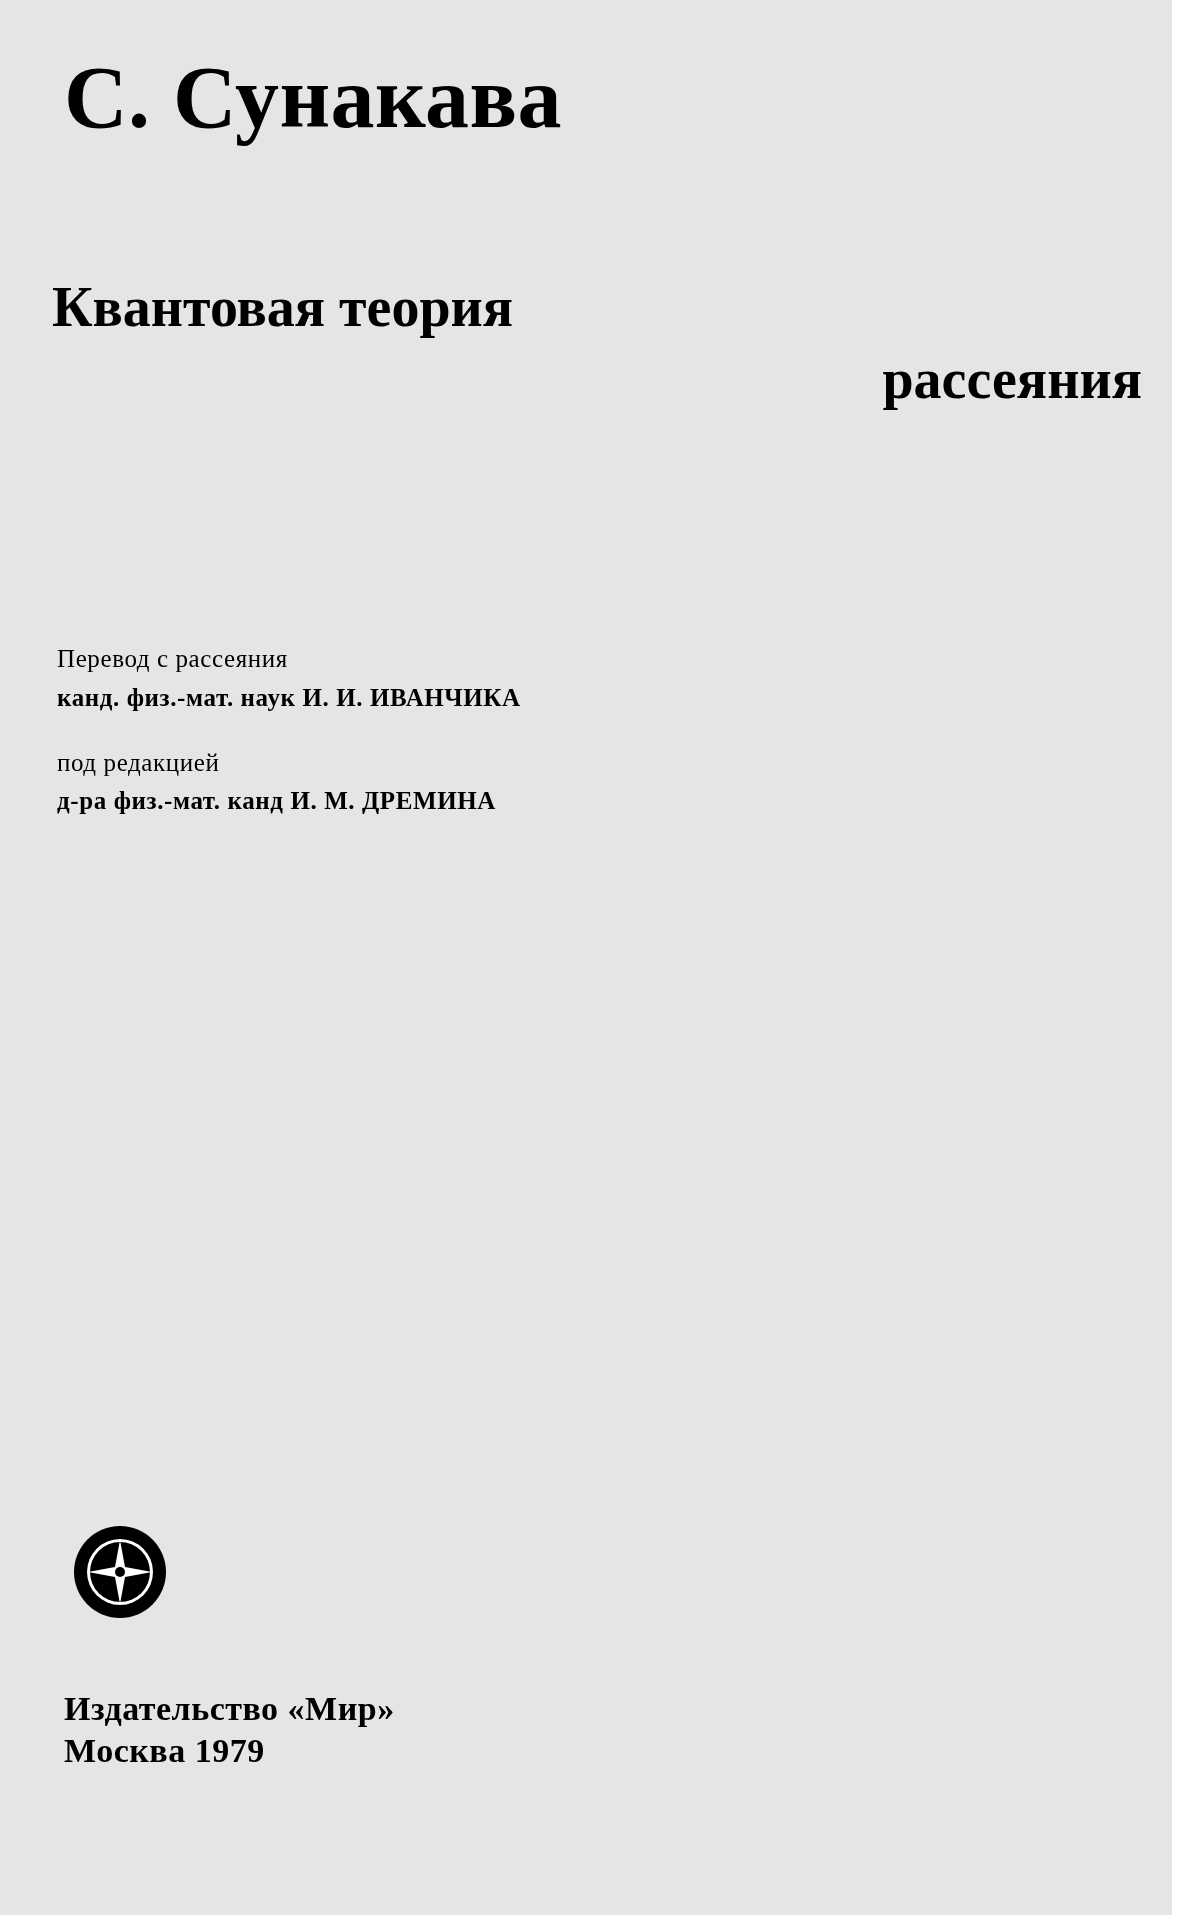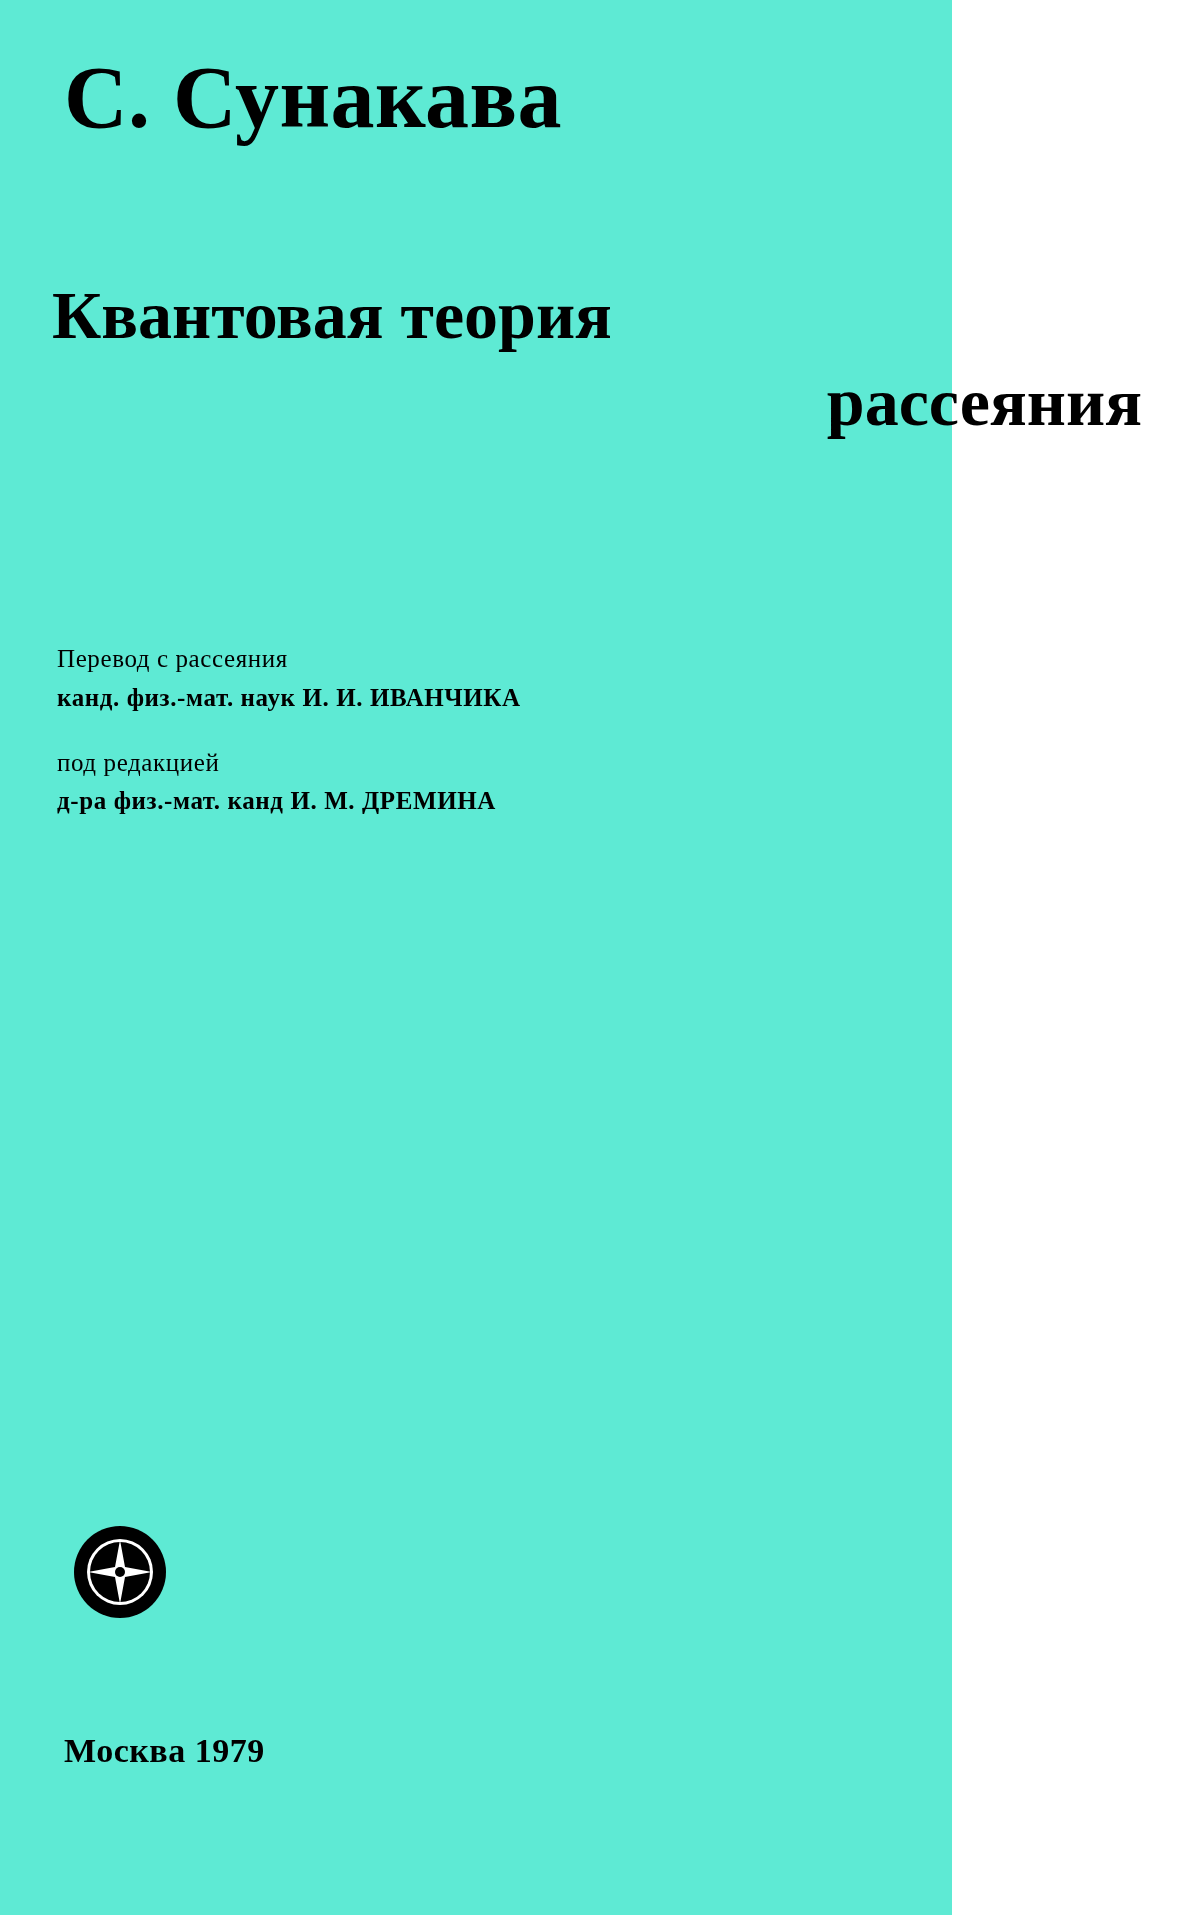--- a/index.html
+++ b/index.html
@@ -12,43 +12,43 @@
     height: 1915px;
     position: relative;
     font-family: "Liberation Serif", serif;
     color: #000000;
     overflow: hidden;
   }
   .page {
     position: absolute;
     left: 0;
     top: 0;
-    width: 952px;
+    width: 1172px;
     height: 1915px;
-    background: #5eead4;
+    background: #e5e5e5;
   }
   .author {
     position: absolute;
     left: 64px;
     top: 52px;
     font-family: "Liberation Serif", serif;
     font-weight: bold;
     font-size: 88px;
     line-height: 1.05;
     letter-spacing: 0.5px;
     white-space: nowrap;
   }
   .title {
     position: absolute;
     left: 52px;
     top: 272px;
     width: 1090px;
     font-family: "Liberation Serif", serif;
     font-weight: bold;
-    font-size: 68px;
+    font-size: 56px;
     line-height: 1.28;
     letter-spacing: 0px;
   }
   .title .line2 {
     display: block;
     text-align: right;
   }
   .credits {
     position: absolute;
     left: 57px;
@@ -130,16 +130,17 @@
   <div class="logo">
     <svg width="96" height="96" viewBox="0 0 96 96" xmlns="http://www.w3.org/2000/svg">
       <circle cx="48" cy="48" r="46" fill="#000000"></circle>
       <circle cx="48" cy="48" r="33" fill="#ffffff"></circle>
       <circle cx="48" cy="48" r="30" fill="#000000"></circle>
       <path d="M48 16 L53 43 L80 48 L53 53 L48 80 L43 53 L16 48 L43 43 Z" fill="#ffffff"></path>
       <circle cx="48" cy="48" r="5" fill="#000000"></circle>
     </svg>
   </div>
 
+  <div class="publisher">Издательство «Мир»</div>
 
   <div class="city-year">Москва 1979</div>
 
 </div>
 
 </body></html>

